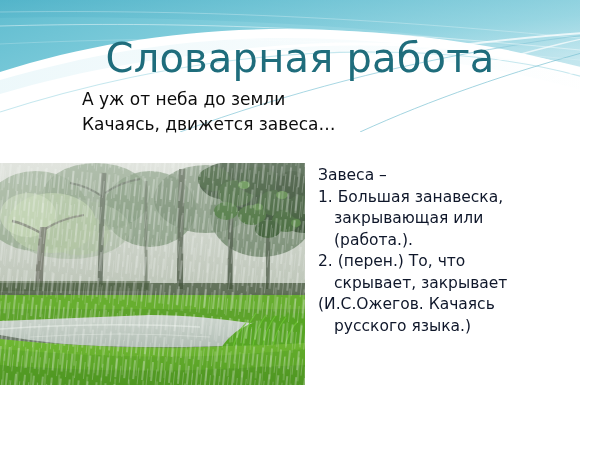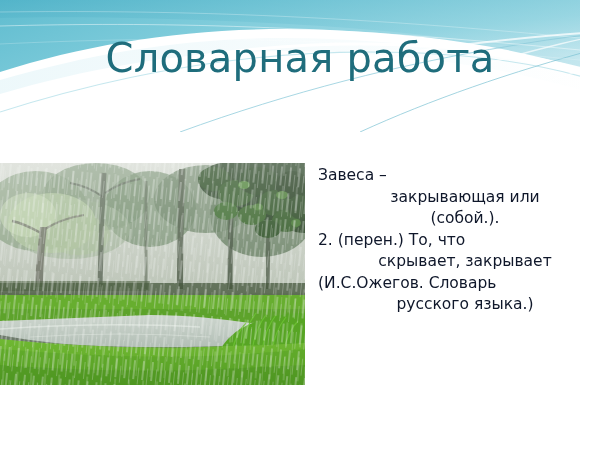--- a/index.html
+++ b/index.html
@@ -93,21 +93,20 @@
     width: 278px;
     color: #0f172a;
     font-size: 15.5px;
     line-height: 21.5px;
   }
   .def-line {
     white-space: nowrap;
   }
   .def-line.indent {
     padding-left: 16px;
-    text-align: center;
   }
 </style>
 </head>
 <body>
 
 <div class="slide">
 
   <div class="wave-band">
     <svg viewBox="0 0 600 132" xmlns="http://www.w3.org/2000/svg" aria-hidden="true">
       <defs>
@@ -148,20 +147,24 @@
       <path d="M410,132 C480,104 545,82 600,64" fill="none" stroke="#ffffff" stroke-width="1.2" opacity="0.65"></path>
 
       <path d="M0,26 C150,22 320,24 600,52" fill="none" stroke="#ffffff" stroke-width="1" opacity="0.45"></path>
       <path d="M0,12 C160,10 340,14 600,40" fill="none" stroke="#ffffff" stroke-width="0.8" opacity="0.35"></path>
       <path d="M0,44 C170,36 340,36 600,62" fill="none" stroke="#ffffff" stroke-width="0.7" opacity="0.3"></path>
     </svg>
   </div>
 
   <div class="title">Словарная работа</div>
 
+  <div class="quote">
+    <div class="q-line">А уж от неба до земли</div>
+    <div class="q-line">Качаясь, движется завеса…</div>
+  </div>
 
   <div class="photo">
     <svg viewBox="0 0 305 222" xmlns="http://www.w3.org/2000/svg" aria-hidden="true">
       <defs>
         <linearGradient id="skyG" x1="0" y1="0" x2="0" y2="1">
           <stop offset="0%" stop-color="#d4d9d0"></stop>
           <stop offset="100%" stop-color="#b9c2b4"></stop>
         </linearGradient>
         <linearGradient id="grassG" x1="0" y1="0" x2="0" y2="1">
           <stop offset="0%" stop-color="#6fb832"></stop>
@@ -261,23 +264,24 @@
       <rect x="0" y="0" width="305" height="222" fill="url(#rainP2)"></rect>
 
       <rect x="0" y="0" width="305" height="130" fill="url(#mistG)"></rect>
     </svg>
   </div>
 
   <div class="definition">
 
     <div class="def-line">Завеса –</div>
 
+    <div class="def-line">1. Большая занавеска,</div>
     <div class="def-line indent">закрывающая или</div>
-    <div class="def-line indent">(собой.).</div>
+    <div class="def-line indent">(работа.).</div>
 
     <div class="def-line">2. (перен.) То, что</div>
     <div class="def-line indent">скрывает, закрывает</div>
 
-    <div class="def-line">(И.С.Ожегов. Словарь</div>
+    <div class="def-line">(И.С.Ожегов. Качаясь</div>
     <div class="def-line indent">русского языка.)</div>
   </div>
 
 </div>
 
 </body></html>

